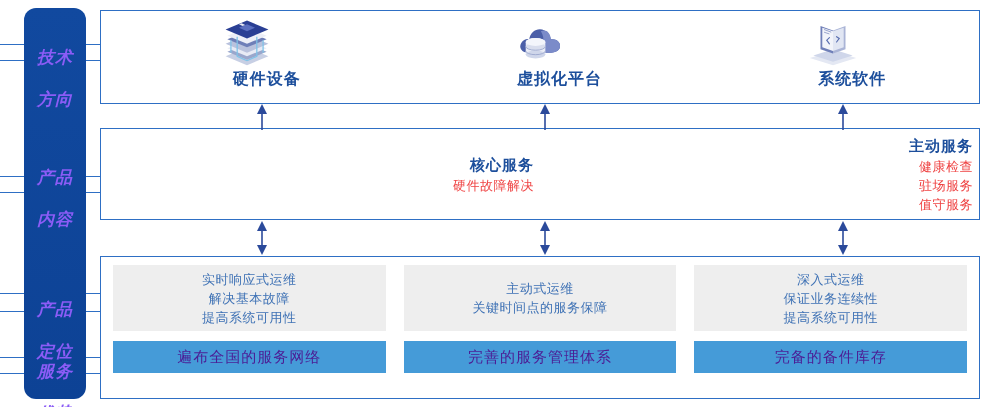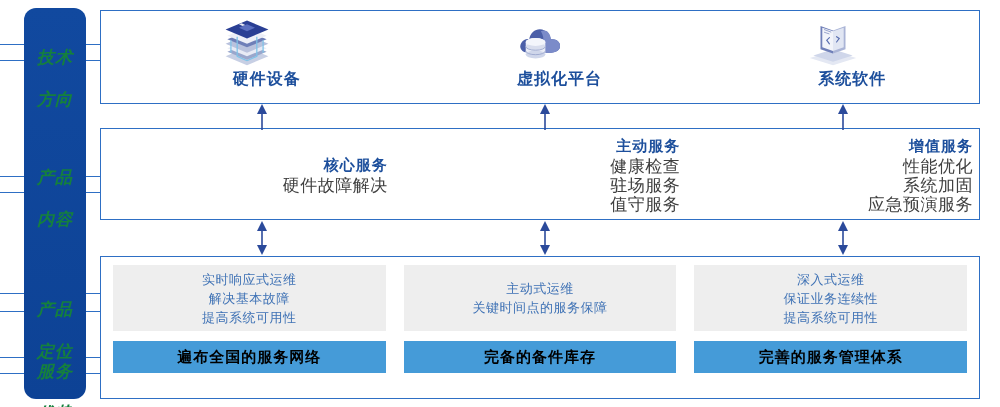--- a/index.html
+++ b/index.html
@@ -19,21 +19,21 @@
     background: #0d47a1;
     background: linear-gradient(180deg,#11499f 0%,#0d4295 100%);
     border-radius: 12px;
     z-index: 5;
   }
   .rail-label {
     position: absolute;
     left: 24px;
     width: 62px;
     text-align: center;
-    color: #15803d;
+    color: #8b5cf6;
     font-size: 17px;
     font-weight: bold;
     font-style: italic;
     line-height: 21px;
     letter-spacing: 1px;
     z-index: 6;
     white-space: pre-line;
   }
   .rail-label span { display: block; }
 
@@ -84,21 +84,21 @@
     display: flex; flex-direction: column;
     align-items: flex-end; justify-content: center;
     padding: 4px 6px;
   }
   .content-title {
     font-size: 15px; font-weight: bold;
     color: #1d4f9c; letter-spacing: 1px;
     line-height: 22px;
   }
   .content-item {
-    font-size: 17px; color: #404040;
+    font-size: 13px; color: #ef4444;
     line-height: 19px; letter-spacing: .5px;
   }
 
   
   .bottom-inner {
     position: absolute; left: 0; top: 0; width: 100%; height: 100%;
     display: flex; flex-direction: column;
     padding: 8px 12px 10px 12px;
     gap: 10px;
   }
@@ -112,21 +112,21 @@
   }
   .grey-line {
     font-size: 13px; color: #3f72b5;
     line-height: 19px; letter-spacing: .5px;
   }
   .blue-box {
     flex: 1 1 0;
     background: #459bd8;
     height: 32px;
     display: flex; align-items: center; justify-content: center;
-    color: #000000; font-size: 15px; letter-spacing: 1px; font-weight: bold;
+    color: #4c1d95; font-size: 15px; letter-spacing: 1px;
   }
 
   
   .arrow { position: absolute; z-index: 4; }
 </style>
 </head>
 <body>
 
 <div id="stage">
 
@@ -250,26 +250,20 @@
         <div class="content-item">硬件故障解决</div>
       </div>
 
       <div class="content-cell">
         <div class="content-title">主动服务</div>
         <div class="content-item">健康检查</div>
         <div class="content-item">驻场服务</div>
         <div class="content-item">值守服务</div>
       </div>
 
-      <div class="content-cell">
-        <div class="content-title">增值服务</div>
-        <div class="content-item">性能优化</div>
-        <div class="content-item">系统加固</div>
-        <div class="content-item">应急预演服务</div>
-      </div>
 
     </div>
   </div>
 
   <svg class="arrow" style="left:255px; top:221px;" width="14" height="34" viewBox="0 0 14 34">
     <line x1="7" y1="7" x2="7" y2="27" stroke="#2b4a9b" stroke-width="1.6"></line>
     <polygon points="7,0 12,10 2,10" fill="#2b4a9b"></polygon>
     <polygon points="7,34 12,24 2,24" fill="#2b4a9b"></polygon>
   </svg>
   <svg class="arrow" style="left:538px; top:221px;" width="14" height="34" viewBox="0 0 14 34">
@@ -298,20 +292,20 @@
         </div>
         <div class="grey-box">
           <div class="grey-line">深入式运维</div>
           <div class="grey-line">保证业务连续性</div>
           <div class="grey-line">提高系统可用性</div>
         </div>
       </div>
 
       <div class="blue-row">
         <div class="blue-box">遍布全国的服务网络</div>
+        <div class="blue-box">完善的服务管理体系</div>
         <div class="blue-box">完备的备件库存</div>
-        <div class="blue-box">完善的服务管理体系</div>
       </div>
 
     </div>
   </div>
 
 </div>
 
 </body></html>

